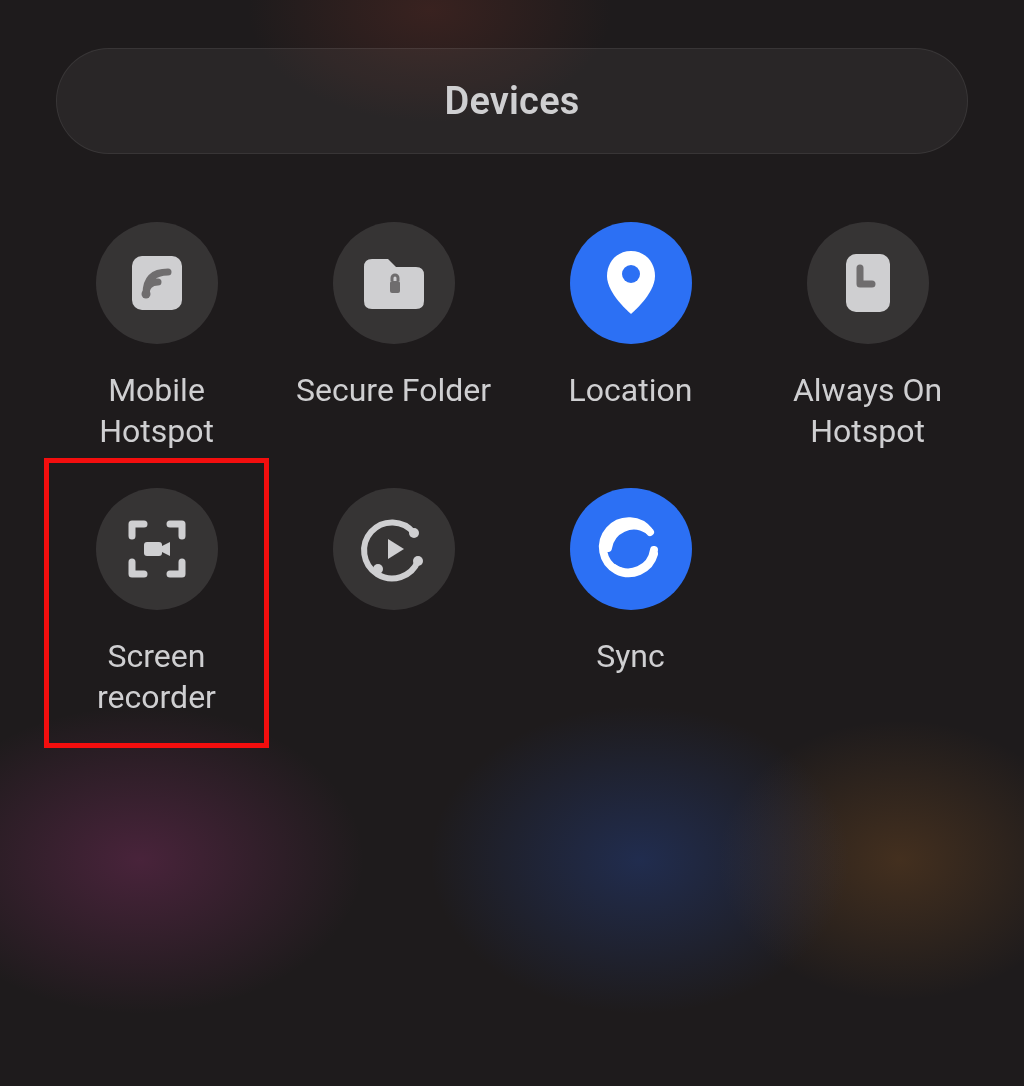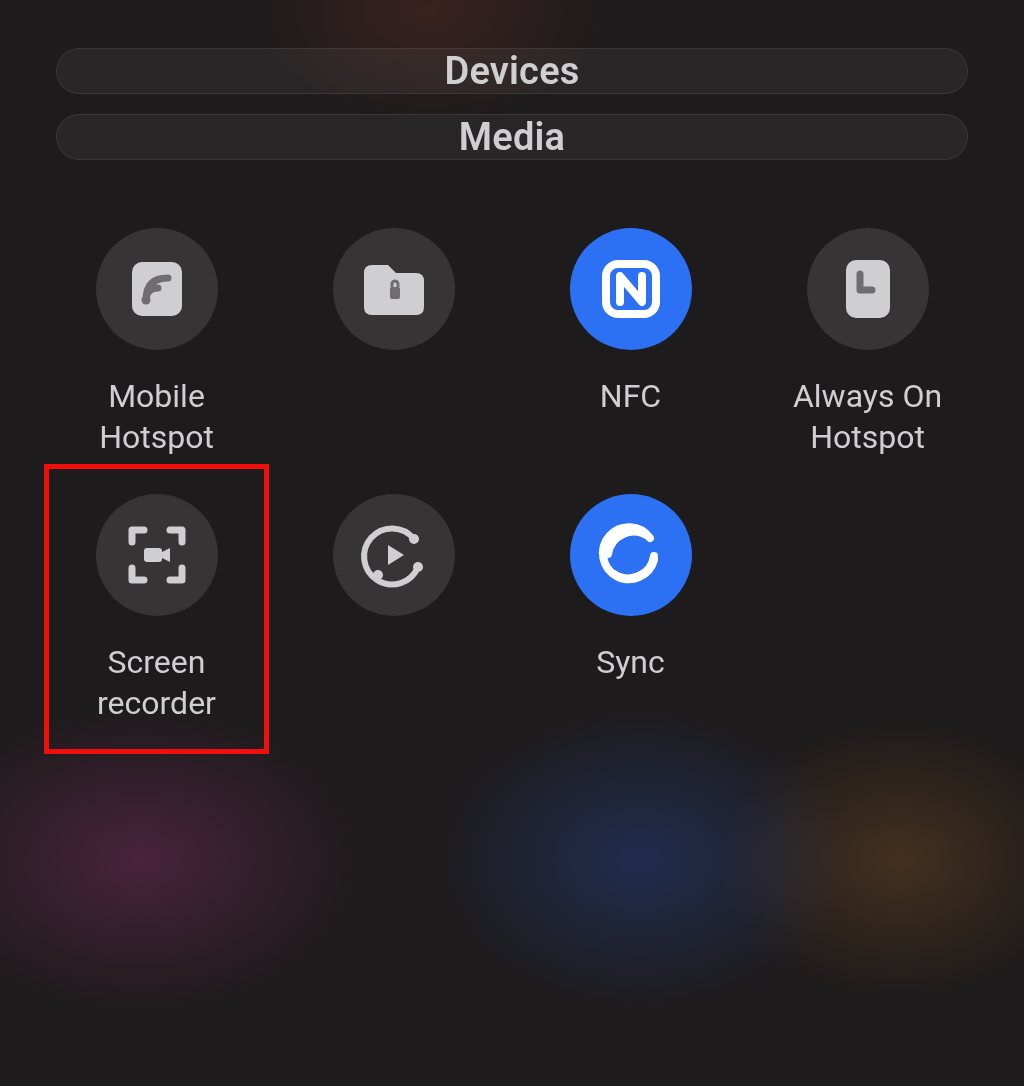--- a/index.html
+++ b/index.html
@@ -22,21 +22,20 @@
     .panel {
       width: 1024px;
       height: 1086px;
       padding: 48px 56px 0 56px;
     }
 
     .top-row {
       display: flex;
       gap: 20px;
       margin-bottom: 68px;
-      flex-direction: column;
     }
     .pill {
       flex: 1 1 0;
       height: 106px;
       border-radius: 53px;
       background: rgba(255,255,255,0.05);
       border: 1px solid rgba(255,255,255,0.07);
       display: flex;
       align-items: center;
       justify-content: center;
@@ -92,23 +91,20 @@
   </style>
 </head>
 <body>
 
 <div class="panel">
 
   <div class="top-row">
     <div class="pill">
       <span>Devices</span>
     </div>
-    <div class="pill">
-      <span>Media</span>
-    </div>
   </div>
 
   <div class="tiles">
 
     <div class="tile">
       <div class="circle off">
         <svg width="62" height="62" viewBox="0 0 62 62">
           <rect x="6" y="4" width="50" height="54" rx="10" fill="#cfcfd1"></rect>
           <path d="M20 42 q0-12 12-12 M20 42 q0-22 22-22" fill="none" stroke="#6f6d6e" stroke-width="7" stroke-linecap="round"></path>
           <circle cx="20" cy="42" r="4.5" fill="#6f6d6e"></circle>
@@ -118,33 +114,34 @@
     </div>
 
     <div class="tile">
       <div class="circle off">
         <svg width="68" height="56" viewBox="0 0 68 56">
           <path d="M4 12 q0-8 8-8 h16 l8 8 h20 q8 0 8 8 v26 q0 8-8 8 H12 q-8 0-8-8 Z" fill="#cfcfd1"></path>
           <rect x="30" y="26" width="10" height="12" rx="2" fill="#6f6d6e"></rect>
           <path d="M32 26 v-3 a3 3 0 0 1 6 0 v3" fill="none" stroke="#6f6d6e" stroke-width="3"></path>
         </svg>
       </div>
+      <div class="label">Secure Folder</div>
+    </div>
+
+    <div class="tile">
+      <div class="circle on">
+        <svg width="52" height="68" viewBox="0 0 52 68">
+          <path d="M26 2 C12 2 2 13 2 27 c0 18 24 38 24 38 s24-20 24-38 C50 13 40 2 26 2 Z" fill="#ffffff"></path>
+          <circle cx="26" cy="25" r="9" fill="#2c70f4"></circle>
+        </svg>
+      </div>
+      <div class="label">Location</div>
     </div>
 
 
-
-    <div class="tile">
-      <div class="circle on">
-        <svg width="62" height="62" viewBox="0 0 62 62">
-          <rect x="6" y="6" width="50" height="50" rx="12" fill="none" stroke="#ffffff" stroke-width="8"></rect>
-          <path d="M20 44 V18 L42 44 V18" fill="none" stroke="#ffffff" stroke-width="8" stroke-linejoin="round" stroke-linecap="round"></path>
-        </svg>
-      </div>
-      <div class="label">NFC</div>
-    </div>
 
     <div class="tile">
       <div class="circle off">
         <svg width="52" height="66" viewBox="0 0 52 66">
           <rect x="4" y="4" width="44" height="58" rx="10" fill="#cfcfd1"></rect>
           <path d="M18 18 v16 h12" fill="none" stroke="#6f6d6e" stroke-width="7" stroke-linecap="round" stroke-linejoin="round"></path>
         </svg>
       </div>
       <div class="label">Always On Hotspot</div>
     </div>

